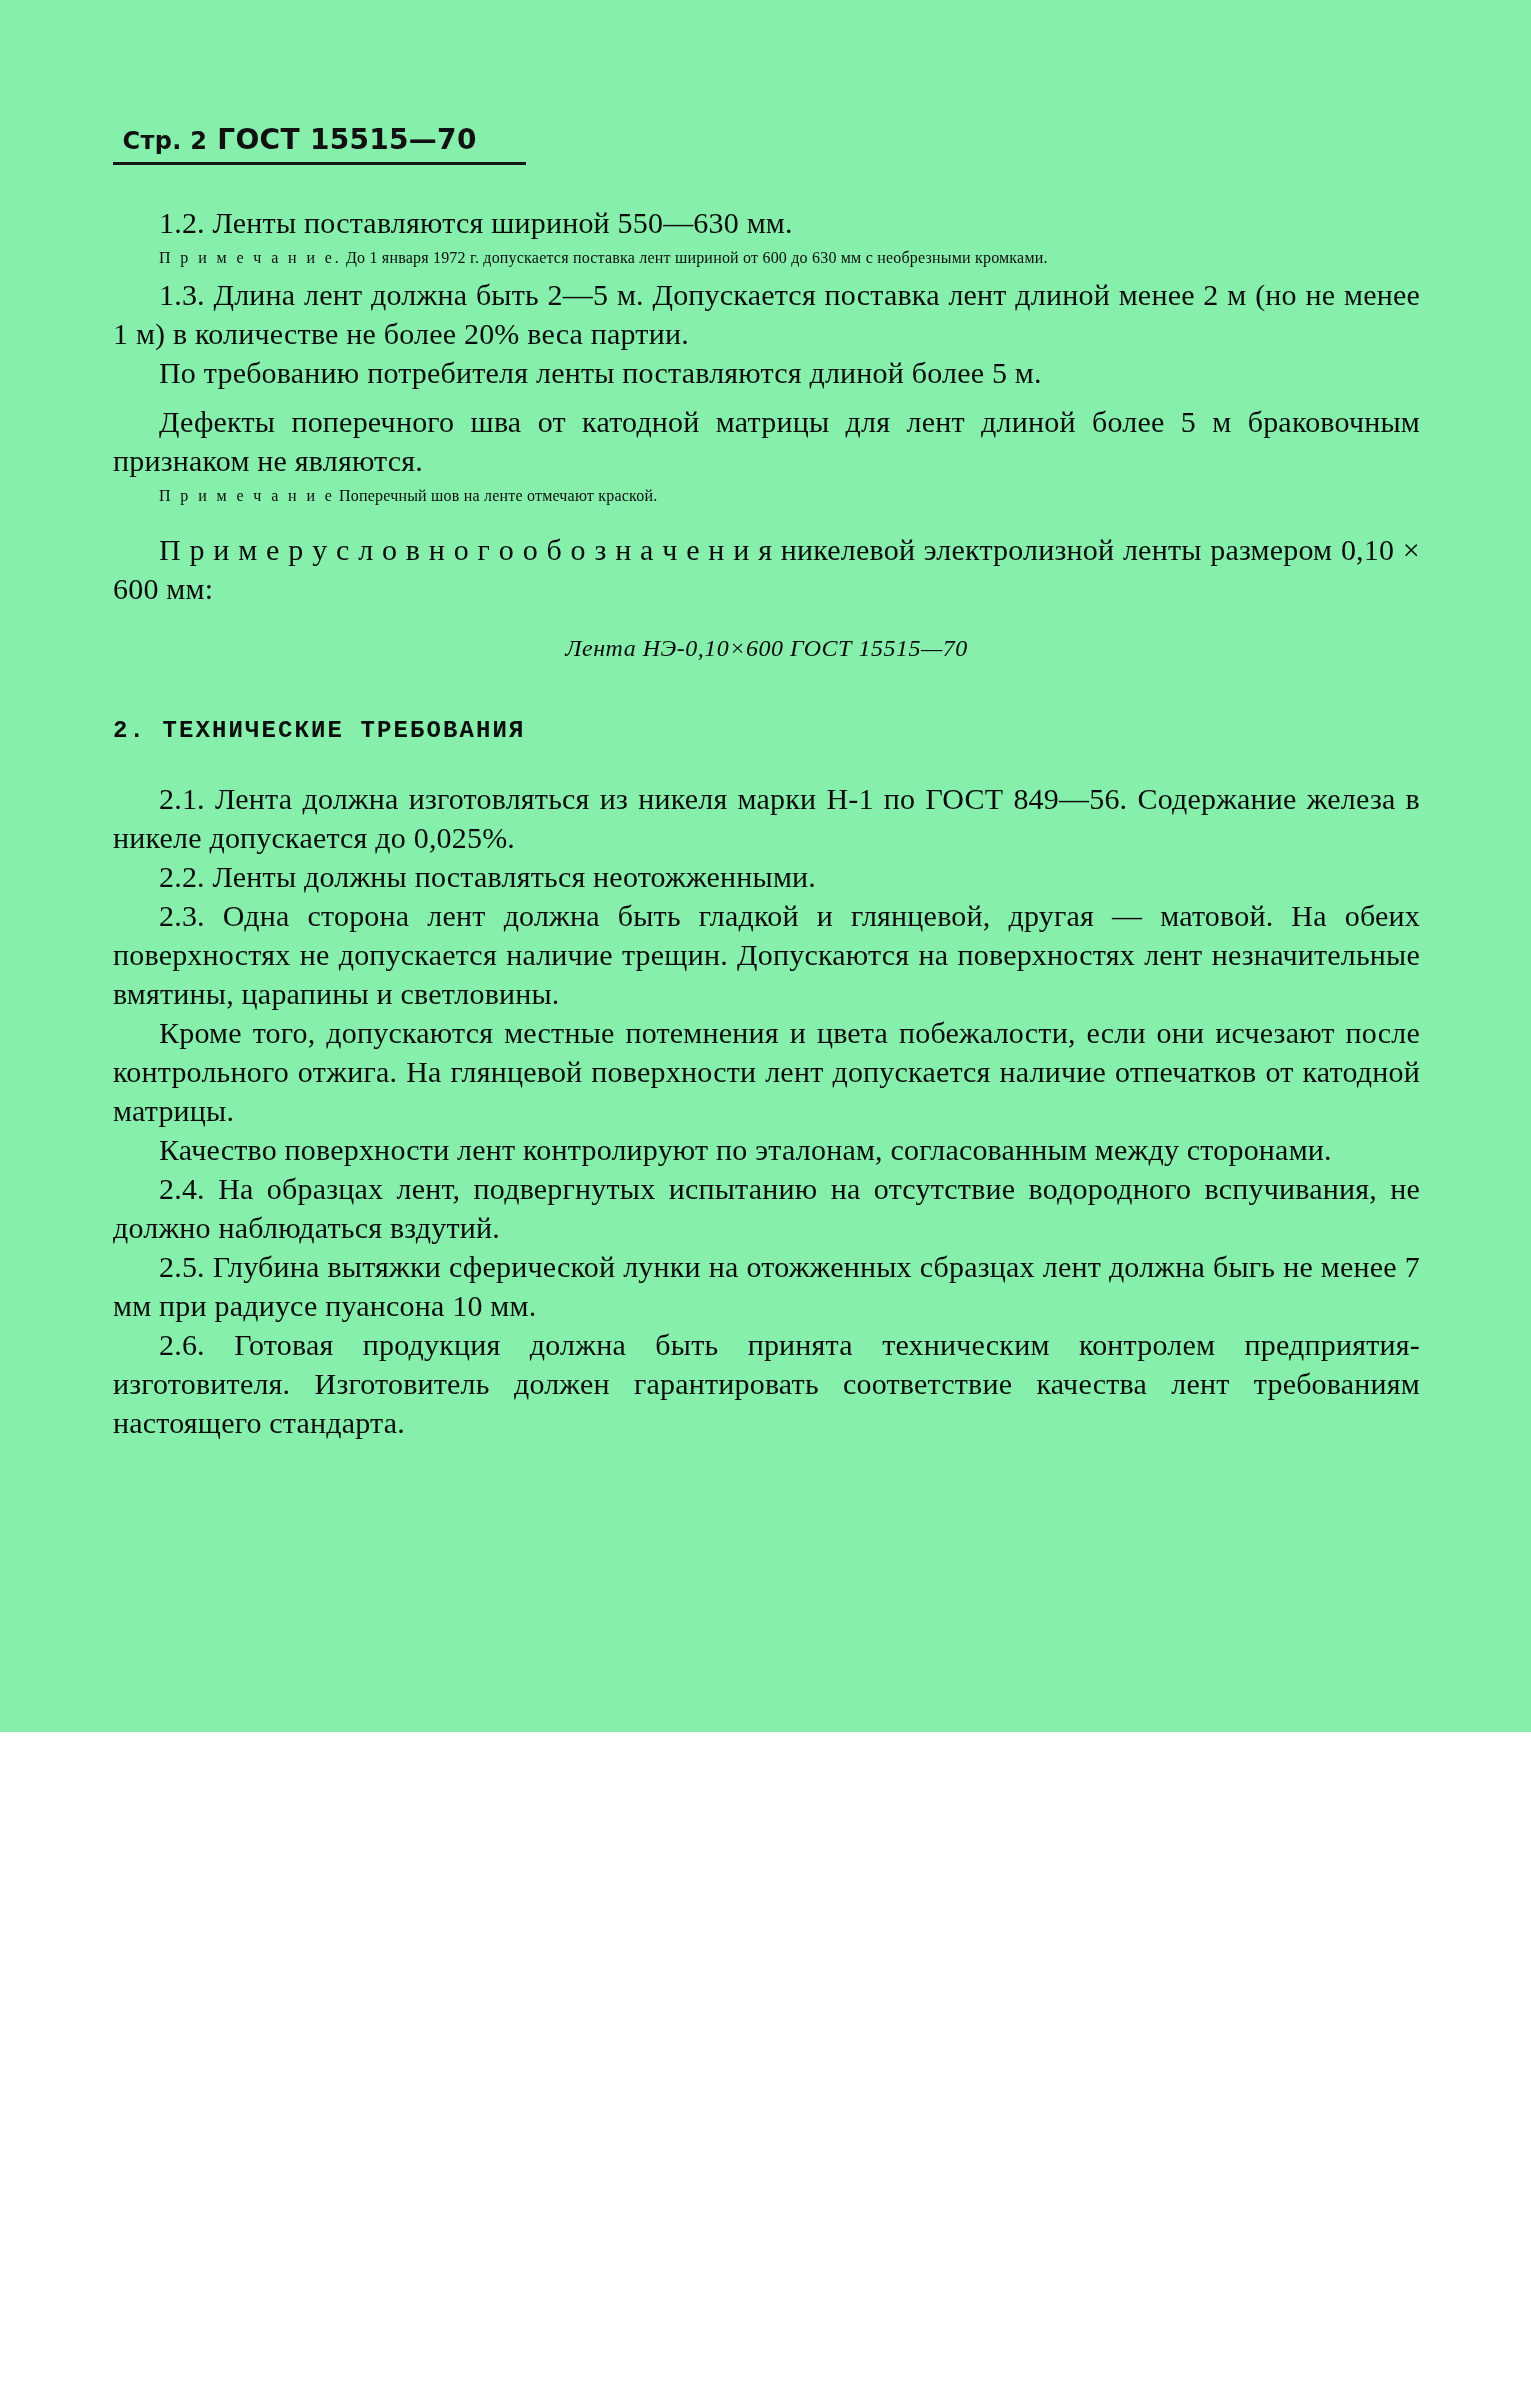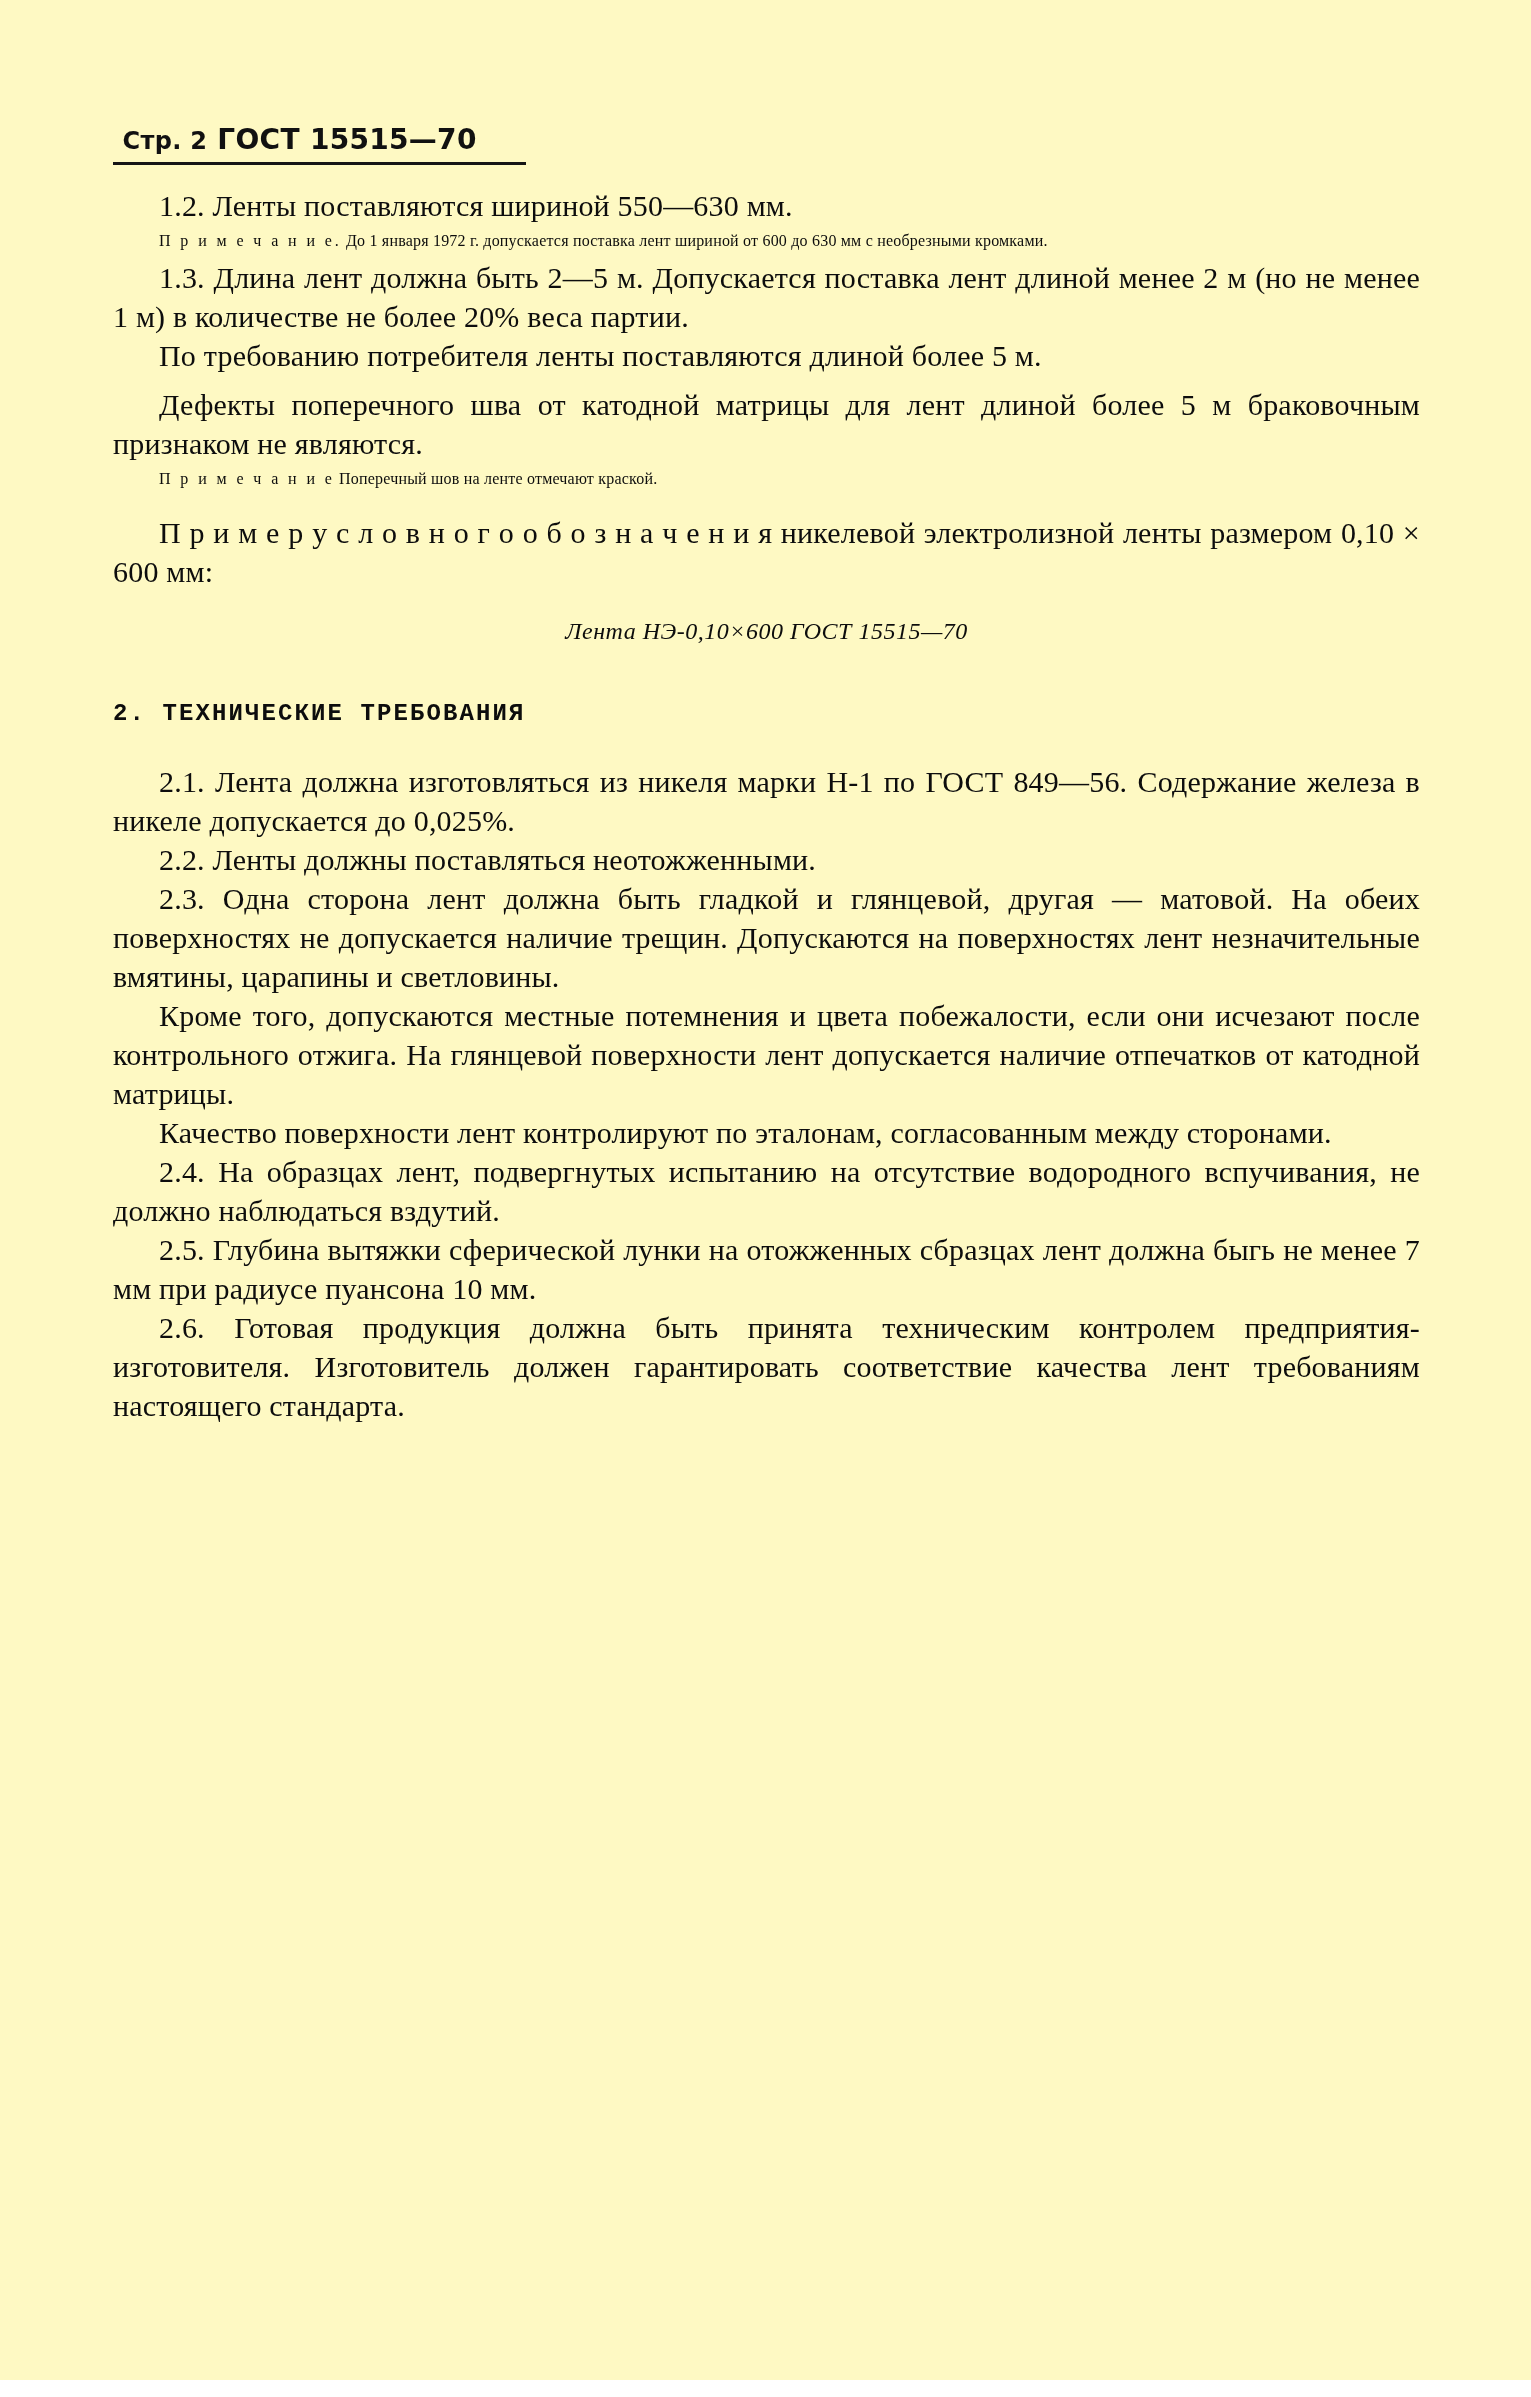--- a/index.html
+++ b/index.html
@@ -11,22 +11,22 @@
     width: 1531px;
     height: 2398px;
     position: relative;
     font-family: "Liberation Serif", serif;
     color: #0d0d0d;
   }
   .page {
     position: absolute;
     left: 0; top: 0;
     width: 1531px;
-    height: 2380px;
-    background: #fef9c3;
+    height: 1732px;
+    background: #86efac;
     overflow: hidden;
   }
   .content {
     position: absolute;
     left: 113px;
     top: 123px;
     width: 1307px;
   }
   
   .header {
@@ -47,21 +47,21 @@
     border-bottom: 3.8px solid #151515;
     padding-bottom: 5.8px;
     margin-bottom: 3.8px;
   }
   .header-wrap .header {
     border-bottom: none;
     padding-bottom: 0;
   }
   
   .body {
-    margin-top: 21px;
+    margin-top: 38px;
     font-size: 30px;
     line-height: 1.30;
     text-align: justify;
     letter-spacing: 0.2px;
   }
   p.par {
     margin: 0 0 0 0;
     text-indent: 46px;
     text-align: justify;
   }

